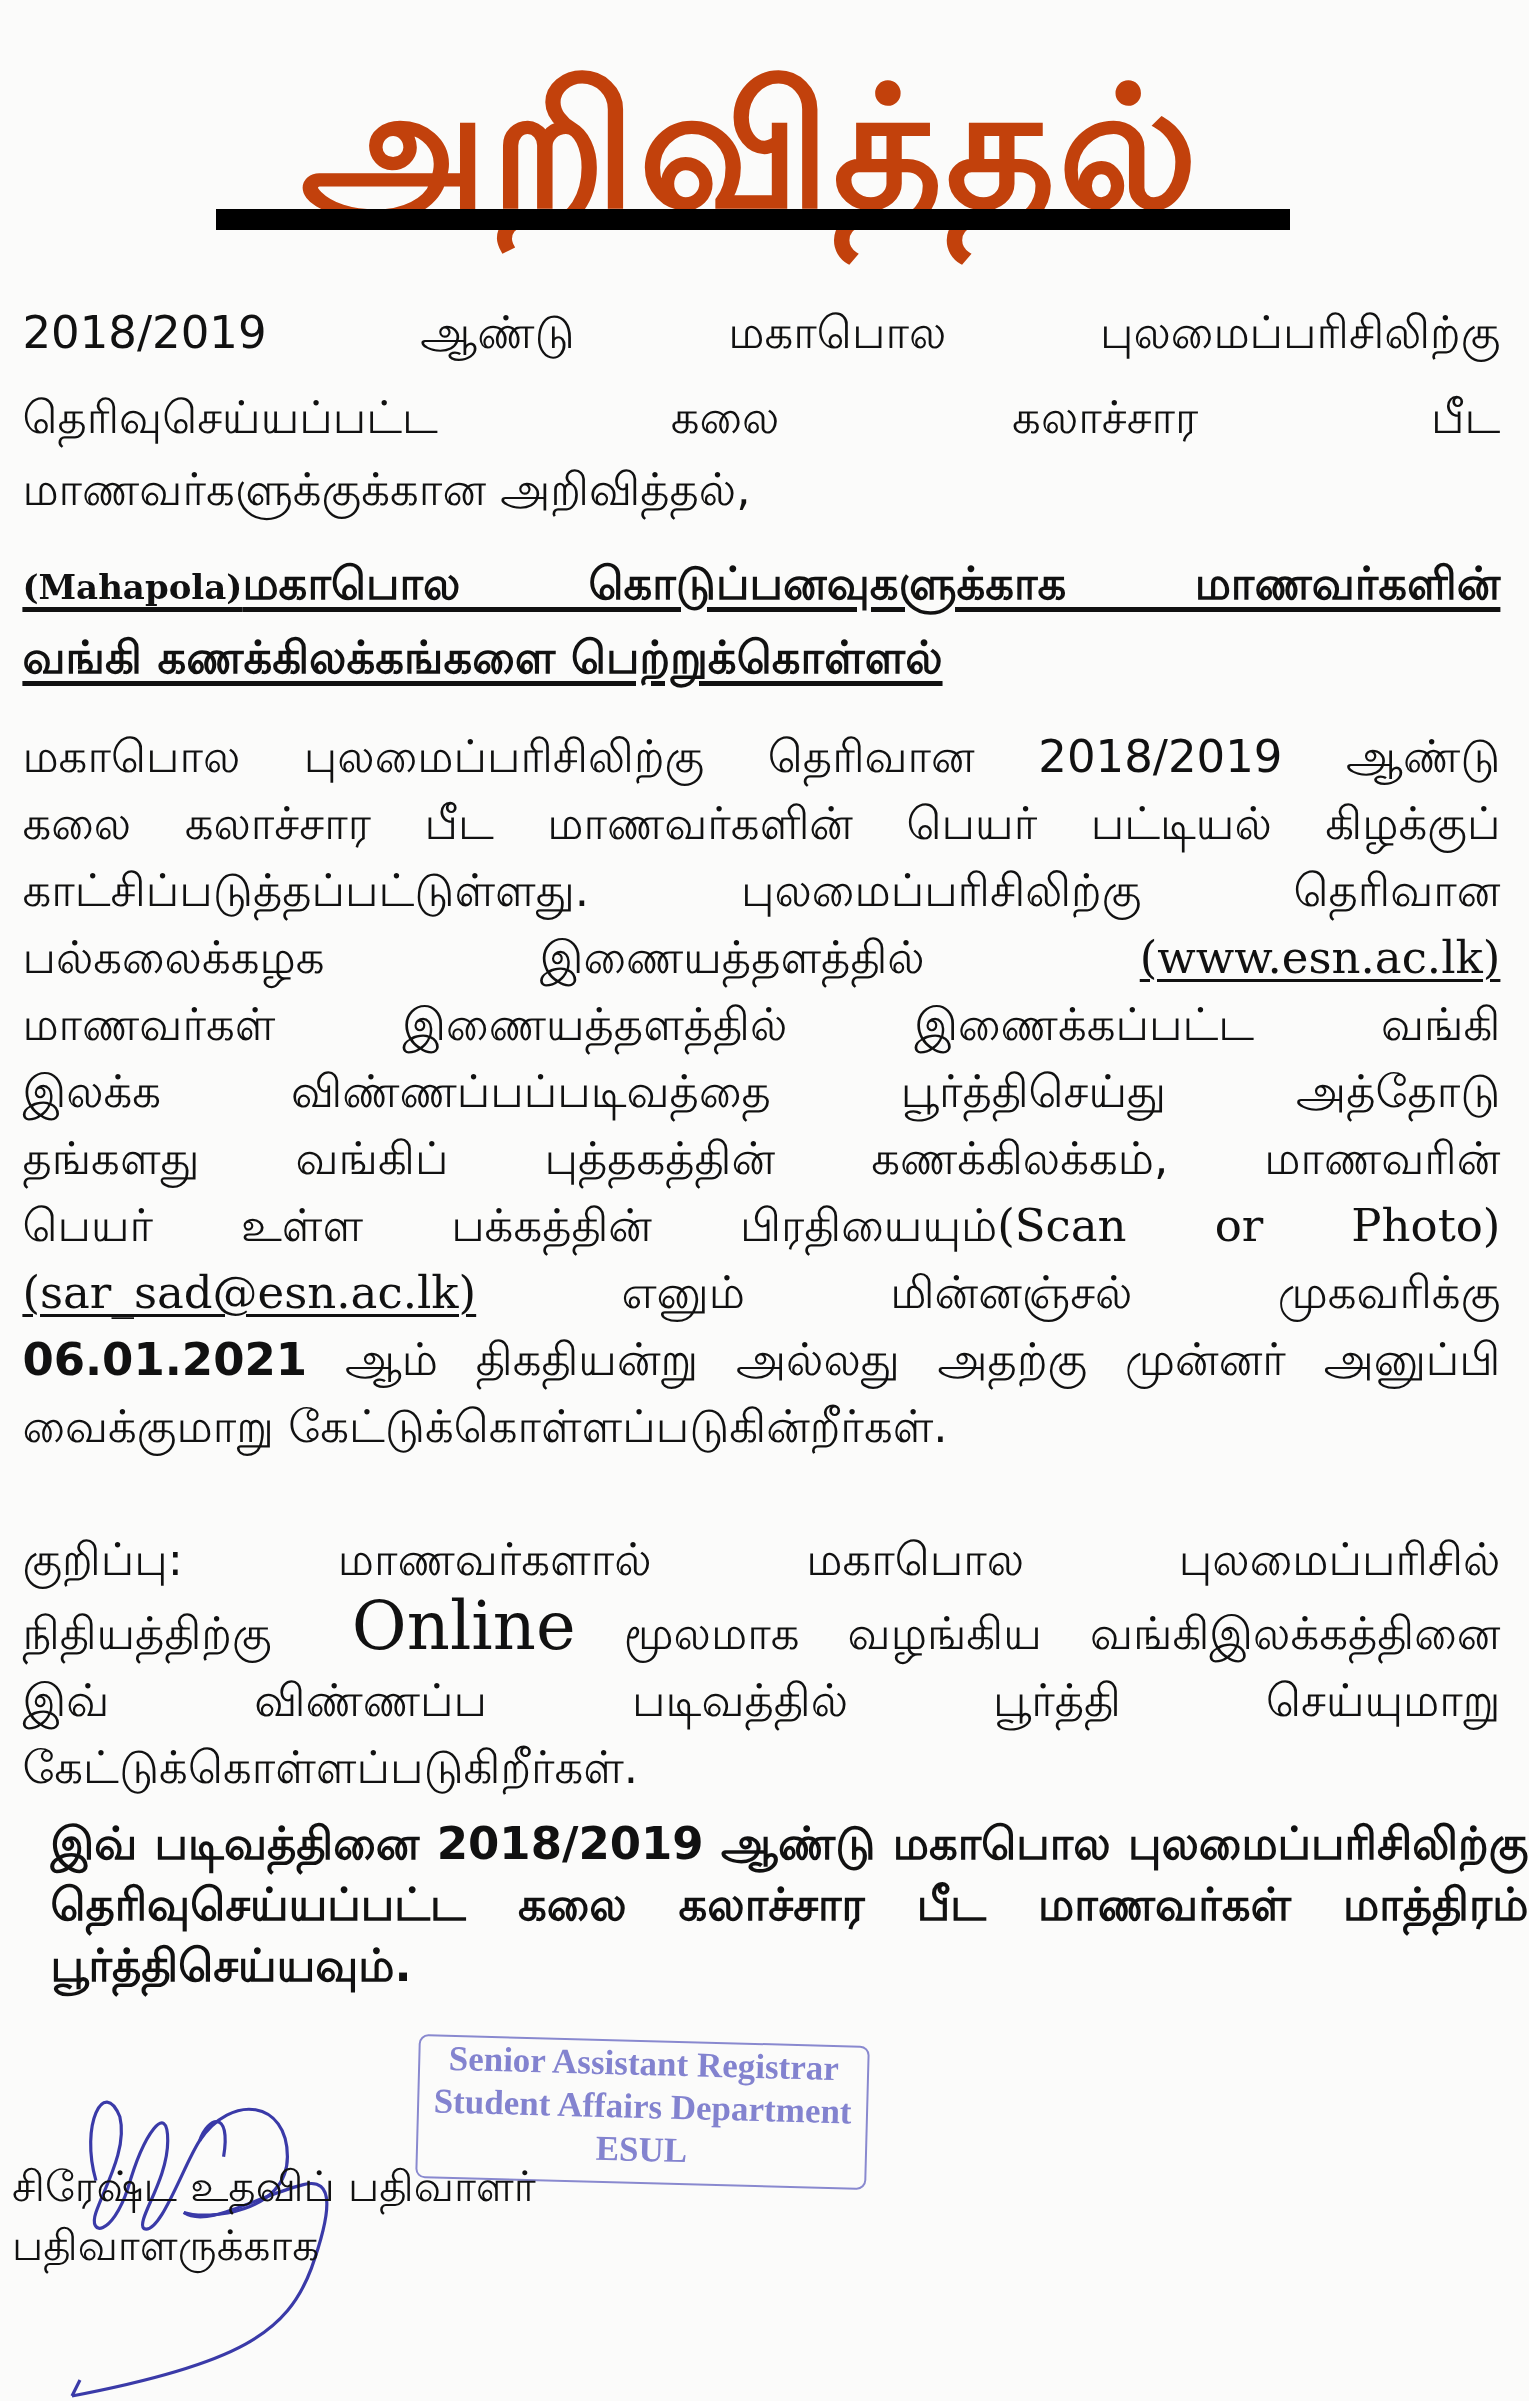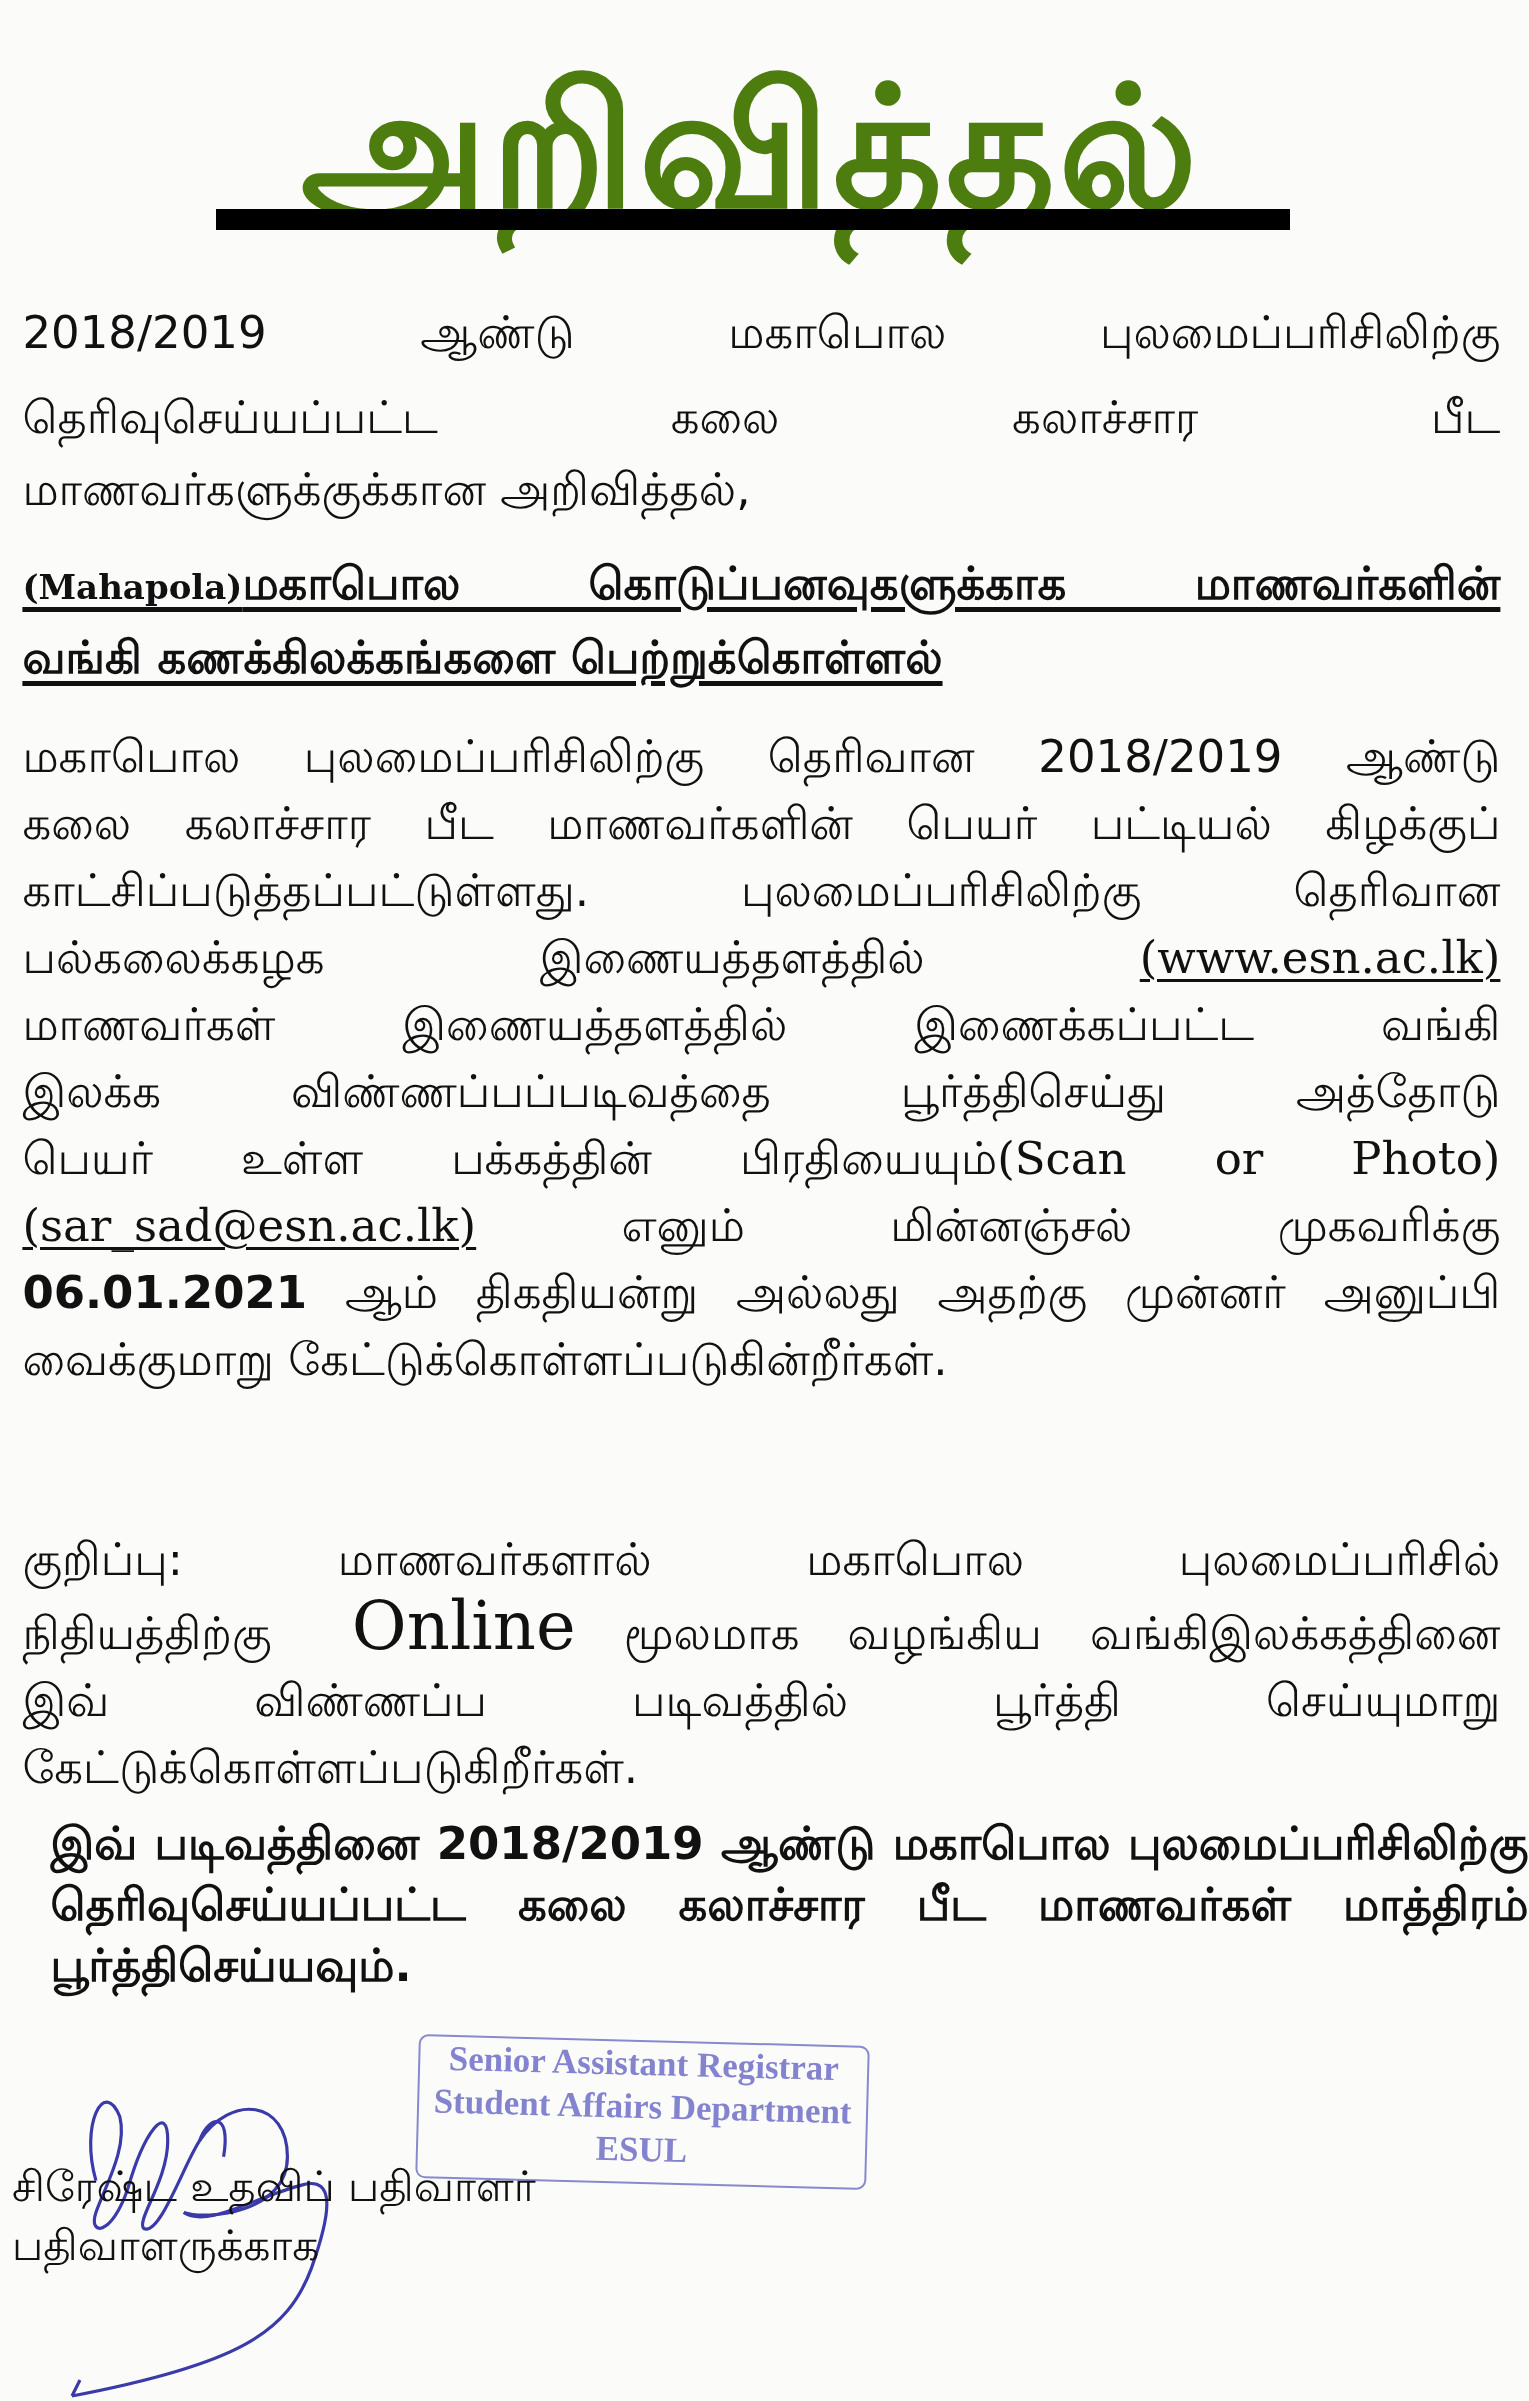--- a/index.html
+++ b/index.html
@@ -4,21 +4,21 @@
 <style>
   html, body { margin:0; padding:0; }
   body {
     width:1529px; height:2401px; background:#fbfbfa; position:relative; overflow:hidden;
     font-family:"DejaVu Sans", "Liberation Sans", sans-serif; color:#111;
   }
   .abs { position:absolute; }
   .title {
     left:216px; top:48px; width:1070px; height:216px; text-align:center;
     font-family:"DejaVu Sans", sans-serif; font-weight:bold; font-size:168px; line-height:200px;
-    letter-spacing:3.2px; color:#4d7c0f;
+    letter-spacing:3.2px; color:#c2410c;
   }
   .title-rule { left:216px; top:209px; width:1074px; height:21px; background:#000; }
   .para { left:22.4px; width:1478px; font-size:45px; line-height:66px; text-align:justify; text-align-last:left; }
   .line { display:block; text-align:justify; text-align-last:justify; white-space:nowrap; }
   .line.last { text-align-last:left; }
   .line span { display:inline; }
   .en { font-family:"DejaVu Serif", "Liberation Serif", serif; }
   .heading { font-weight:bold; text-decoration:underline; text-decoration-thickness:4.8px; text-underline-offset:8px; }
   .heading .en { font-weight:bold; font-size:34px; }
   .link { text-decoration:underline; text-decoration-thickness:3.2px; text-underline-offset:6.4px; }
@@ -60,20 +60,21 @@
   <div class="line last" style="margin-top:4.8px;">வங்கி கணக்கிலக்கங்களை பெற்றுக்கொள்ளல்</div>
 </div>
 
 <div class="abs para" style="top:723px; line-height:67px;">
   <div class="line">மகாபொல புலமைப்பரிசிலிற்கு தெரிவான 2018/2019 ஆண்டு</div>
   <div class="line">கலை கலாச்சார பீட மாணவர்களின் பெயர் பட்டியல் கிழக்குப்</div>
   <div class="line">காட்சிப்படுத்தப்பட்டுள்ளது. புலமைப்பரிசிலிற்கு தெரிவான</div>
   <div class="line"><span>பல்கலைக்கழக இணையத்தளத்தில்</span> <span class="en link">(www.esn.ac.lk)</span></div>
   <div class="line">மாணவர்கள் இணையத்தளத்தில் இணைக்கப்பட்ட வங்கி</div>
   <div class="line">இலக்க விண்ணப்பப்படிவத்தை பூர்த்திசெய்து அத்தோடு</div>
+  <div class="line">தங்களது வங்கிப் புத்தகத்தின் கணக்கிலக்கம், மாணவரின்</div>
   <div class="line"><span>பெயர் உள்ள பக்கத்தின் பிரதியையும்</span><span class="en">(Scan or Photo)</span></div>
   <div class="line"><span class="en link">(sar_sad@esn.ac.lk)</span> <span>எனும் மின்னஞ்சல் முகவரிக்கு</span></div>
   <div class="line"><span style="font-weight:bold;">06.01.2021</span> <span>ஆம் திகதியன்று அல்லது அதற்கு முன்னர் அனுப்பி</span></div>
   <div class="line last">வைக்குமாறு கேட்டுக்கொள்ளப்படுகின்றீர்கள்.</div>
 </div>
 
 <div class="abs para" style="top:1526px; line-height:67px;">
   <div class="line"><span>குறிப்பு:</span> <span>மாணவர்களால் மகாபொல புலமைப்பரிசில்</span></div>
   <div class="line"><span>நிதியத்திற்கு</span> <span class="en" style="font-size:67px;margin-left:32px;">Online</span> <span>மூலமாக வழங்கிய வங்கிஇலக்கத்தினை</span></div>
   <div class="line">இவ் விண்ணப்ப படிவத்தில் பூர்த்தி செய்யுமாறு</div>

